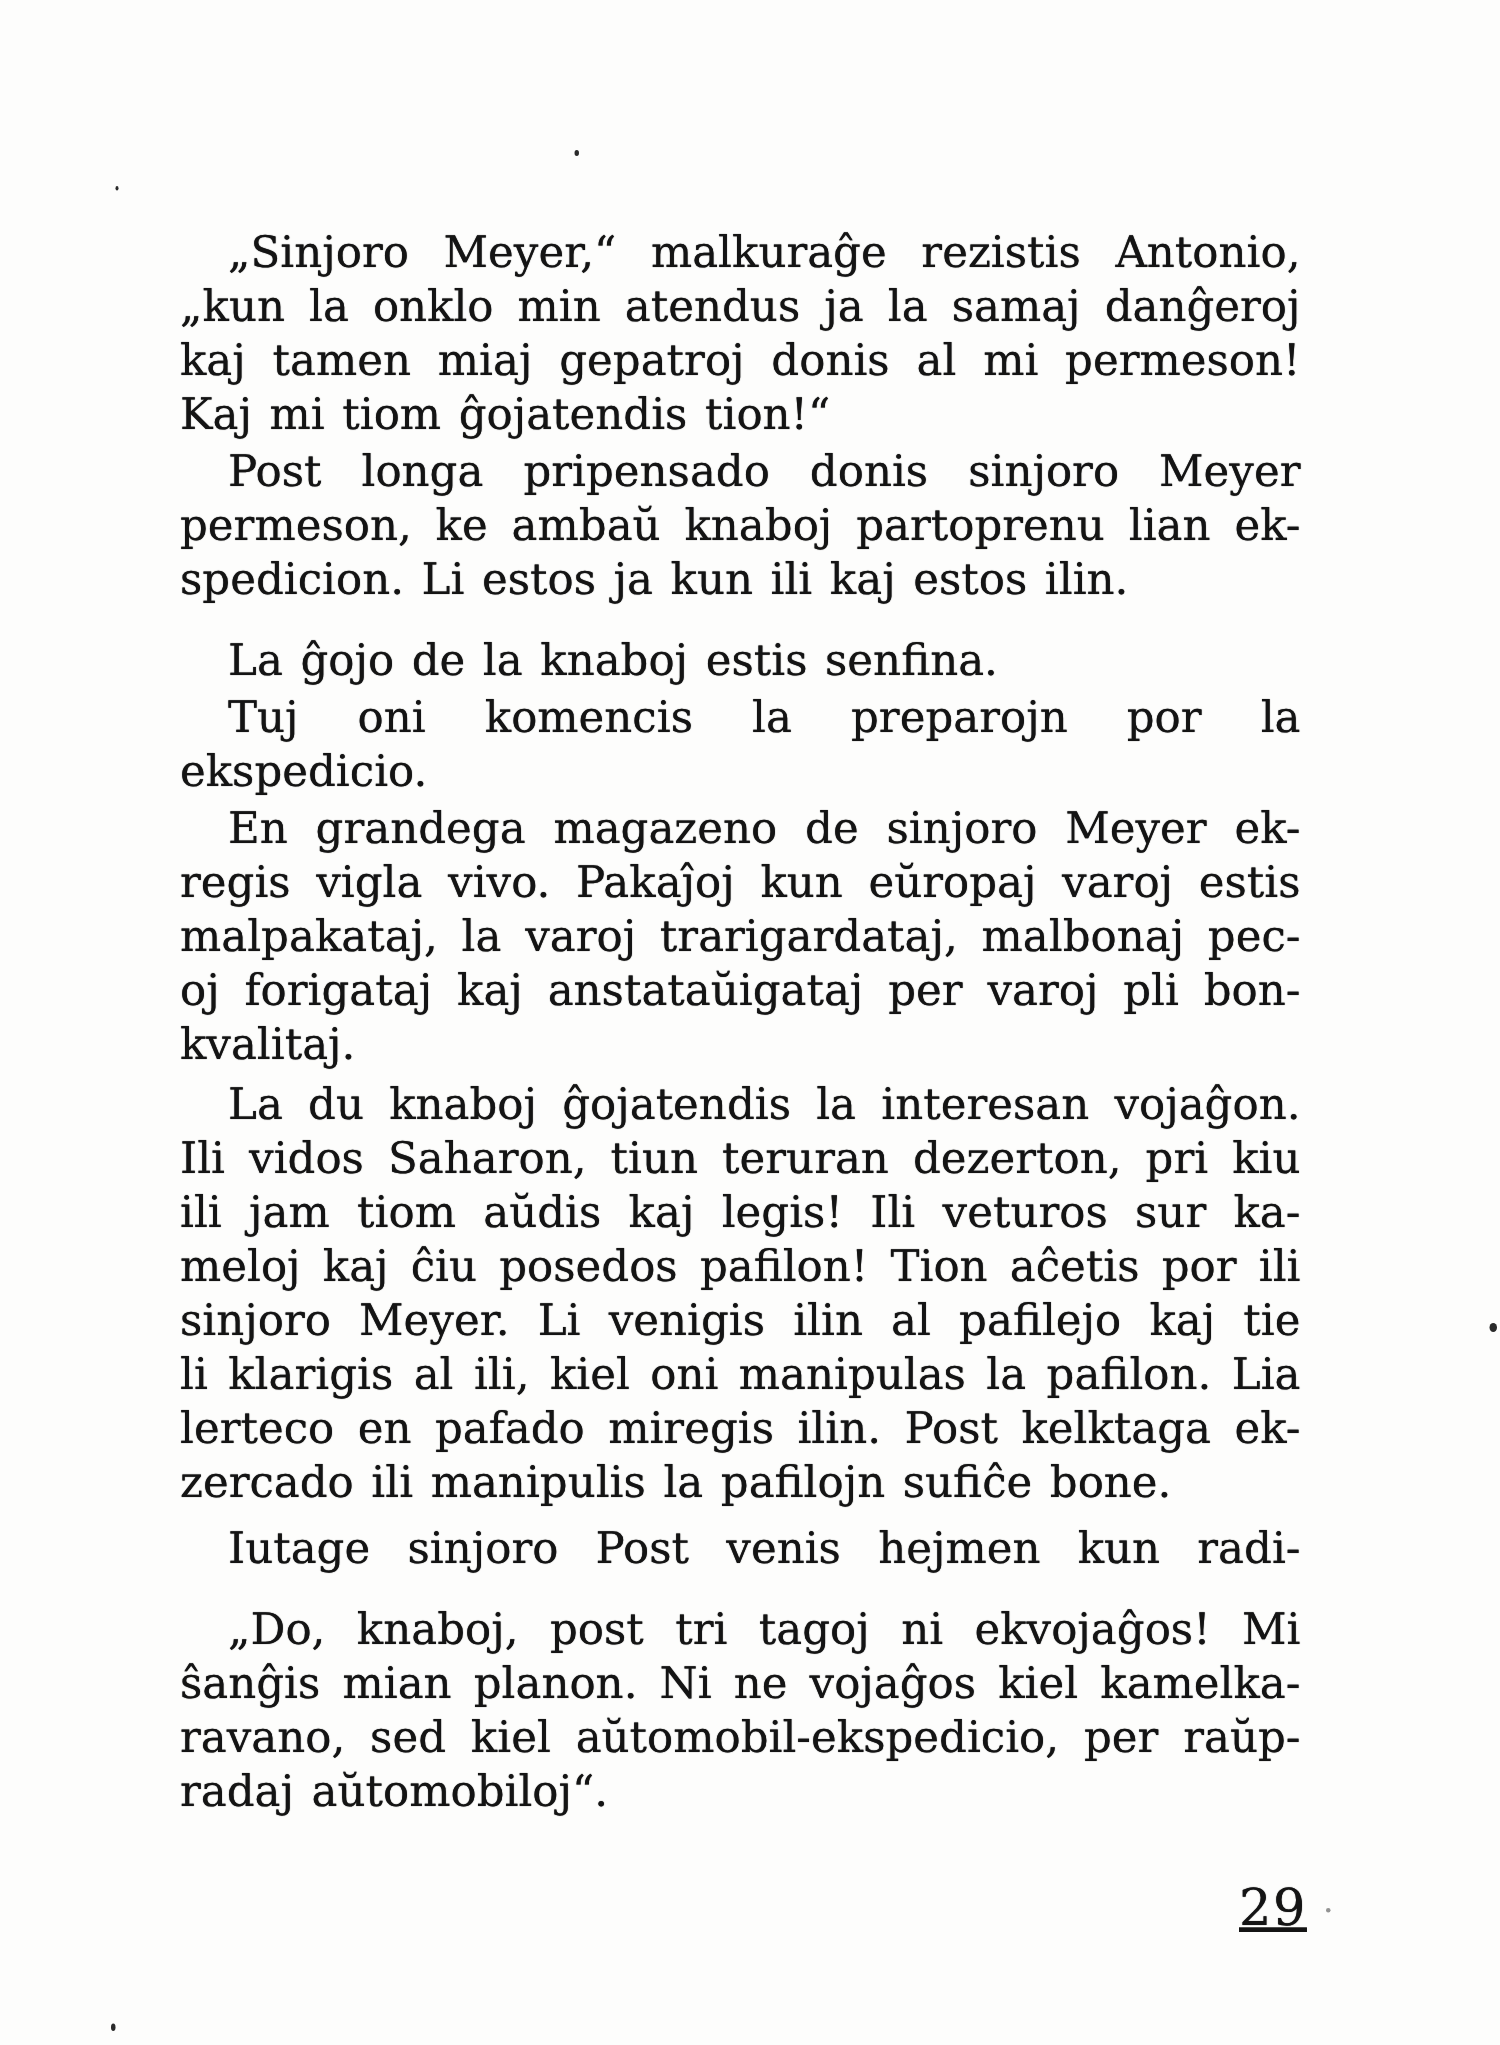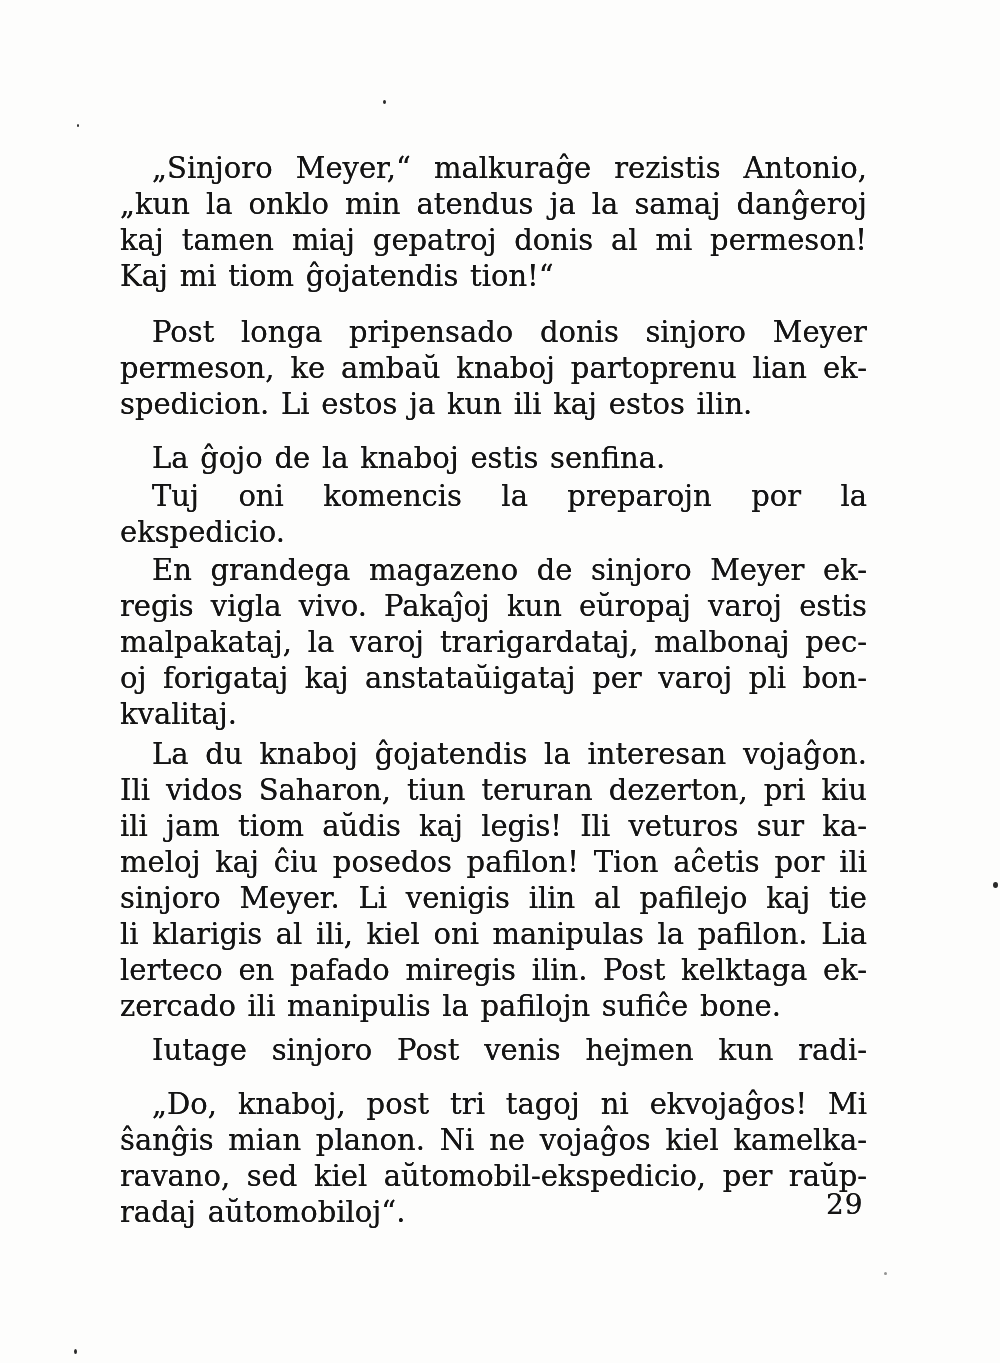--- a/index.html
+++ b/index.html
@@ -38,34 +38,35 @@
     text-align-last: justify;
     white-space: normal;
     text-shadow: 0 0 0.6px rgba(10,10,10,0.9);
   }
   .line.last {
     text-align-last: left;
   }
   .line.indent {
     text-indent: 32px;
   }
-  .p2 { margin-top: 20px; }
+  .p2 { margin-top: 2px; }
   .p3 { margin-top: 18px; }
   .p4 { margin-top: 2px; }
   .p5 { margin-top: 2px; }
   .p6 { margin-top: 4px; }
   .p7 { margin-top: 8px; }
   .p8 { margin-top: 18px; }
   .page-number {
     position: absolute;
     left: 826px;
-    top: 1188px;
-    font-size: 28px;
+    top: 1252px;
+    font-size: 34px;
     letter-spacing: 1px;
     text-shadow: 0 0 0.6px rgba(10,10,10,0.9);
+    text-decoration: underline;
   }
   
   .speck {
     position: absolute;
     background: #2a2a2a;
     border-radius: 50%;
   }
   .speck.s1 { left: 383px; top: 100px; width: 3px; height: 4px; }
   .speck.s2 { left: 77px;  top: 124px; width: 2px; height: 3px; }
   .speck.s3 { left: 993px; top: 882px; width: 5px; height: 6px; }

